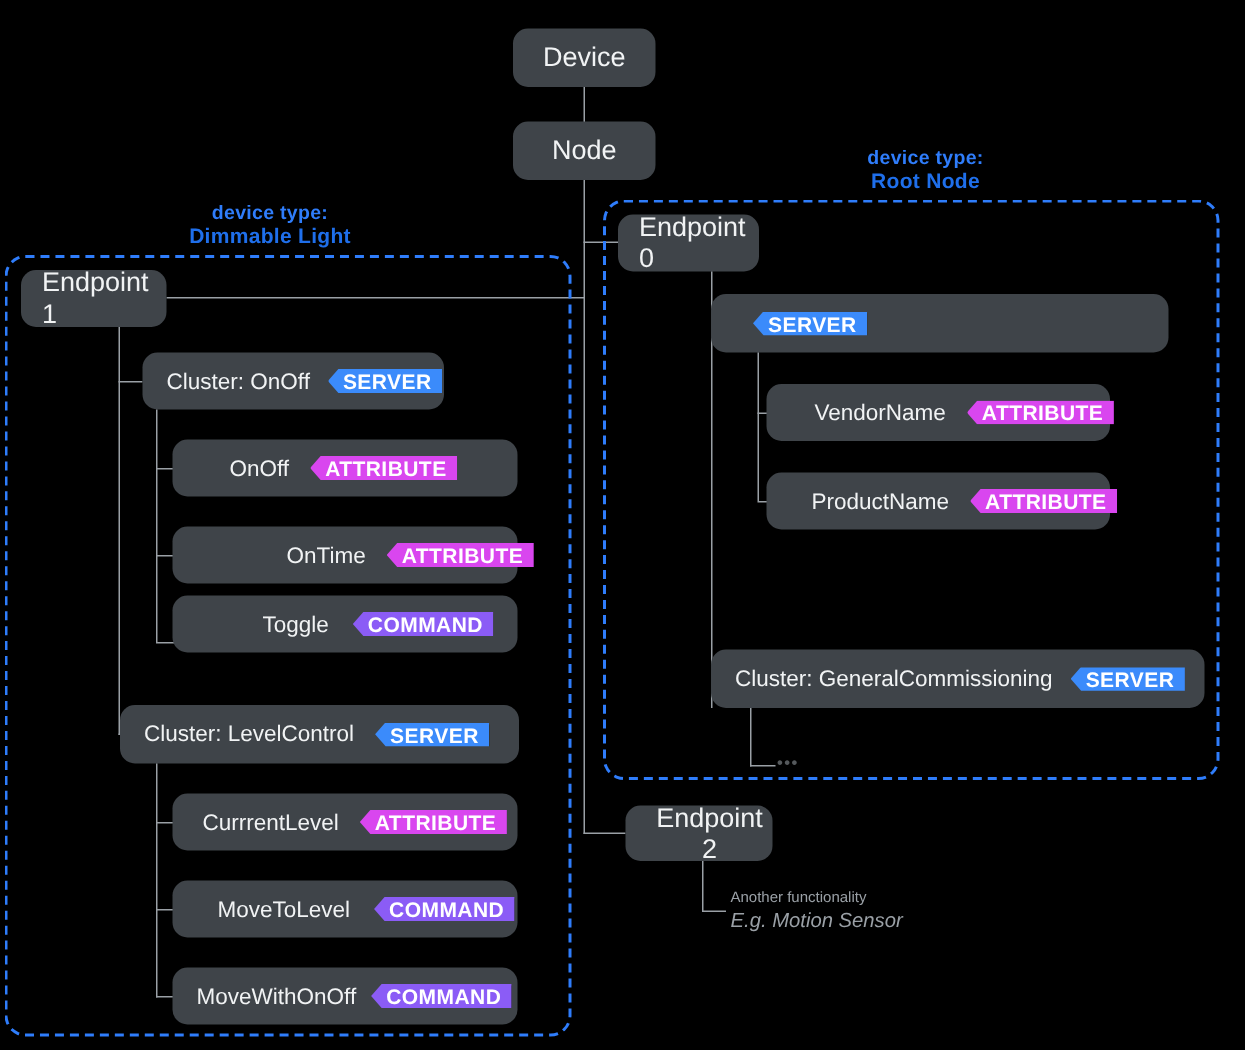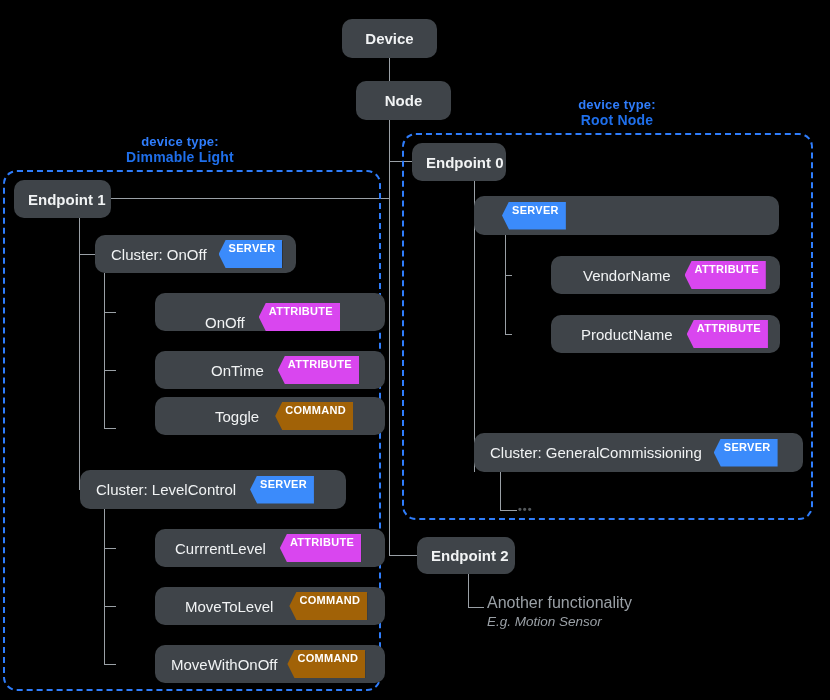--- a/index.html
+++ b/index.html
@@ -19,42 +19,42 @@
   .dtlabel{position:absolute;text-align:center;line-height:1.18;
            letter-spacing:.2px;white-space:nowrap;}
   .dtlabel .k{display:block;font-size:13px;font-weight:700;color:#2f7dfb;}
   .dtlabel .v{display:block;font-size:14px;font-weight:700;color:#1f6feb;}
 
   
   .box{position:absolute;background:#3f4449;border-radius:10px;
        box-sizing:border-box;display:flex;align-items:center;
        color:#f1f3f4;}
   .box.lbl{justify-content:flex-start;padding-left:14px;
-           font-size:15px;font-weight:700;}
+           font-size:18px;font-weight:400;}
   .box.cluster{justify-content:flex-start;padding-left:16px;
                font-size:15px;font-weight:500;}
-  .box.leaf{justify-content:flex-start;font-size:15px;font-weight:500;margin-left:40px;}
+  .box.leaf{justify-content:flex-start;font-size:15px;font-weight:500;}
   .leaf .leaf-name{flex:0 0 auto;}
 
   
-  .tag{display:inline-block;font-size:11px;font-weight:700;
-       letter-spacing:.3px;color:#ffffff;line-height:16px;height:28px;
+  .tag{display:inline-block;font-size:14px;font-weight:700;
+       letter-spacing:.3px;color:#ffffff;line-height:16px;height:16px;
        padding:0 7px 0 10px;white-space:nowrap;
        clip-path:polygon(7px 0,100% 0,100% 100%,7px 100%,0 50%);
        -webkit-clip-path:polygon(7px 0,100% 0,100% 100%,7px 100%,0 50%);
        filter:drop-shadow(1.5px 1.5px 0 rgba(0,0,0,.55));}
   .tag.server{background:#3b8bfb;}
   .tag.attribute{background:#d946ef;}
-  .tag.command{background:#a16207;}
+  .tag.command{background:#8b5cf6;}
 
   .ellipsis{position:absolute;color:#55595c;font-size:11px;
             letter-spacing:1px;font-weight:700;}
 
   .note{position:absolute;line-height:1.32;white-space:nowrap;}
-  .note .n1{display:block;font-size:16px;color:#9aa0a6;}
+  .note .n1{display:block;font-size:10px;color:#9aa0a6;}
   .note .n2{display:block;font-size:13.5px;color:#9aa0a6;font-style:italic;}
 </style>
 </head>
 <body>
 
 <div id="stage">
 
   <div class="ln v" style="left:389px;top:57px;height:25px;"></div>
   <div class="ln v" style="left:389px;top:119px;height:437px;"></div>
   <div class="ln h" style="left:389px;top:161px;width:24px;"></div>
@@ -69,21 +69,21 @@
     <span class="v">Dimmable Light</span>
   </div>
   <div class="dtlabel" style="left:527px;top:97px;width:180px;">
     <span class="k">device type:</span>
     <span class="v">Root Node</span>
   </div>
 
   <div class="box lbl" style="left:342px;top:19px;width:95px;height:39px;justify-content:center;padding-left:0;">
     <span>Device</span>
   </div>
-  <div class="box lbl" style="left:342px;top:81px;width:95px;height:39px;justify-content:center;padding-left:0;margin-left:14px;">
+  <div class="box lbl" style="left:342px;top:81px;width:95px;height:39px;justify-content:center;padding-left:0;">
     <span>Node</span>
   </div>
 
   <div class="box lbl" style="left:412px;top:143px;width:94px;height:38px;">
     <span>Endpoint 0</span>
   </div>
 
   <div class="ln v" style="left:474px;top:181px;height:291px;"></div>
   <div class="ln h" style="left:474px;top:215px;width:14px;"></div>
   <div class="ln h" style="left:474px;top:452px;width:10px;"></div>
@@ -124,25 +124,25 @@
   <div class="box cluster" style="left:95px;top:235px;width:201px;height:38px;">
     <span>Cluster: OnOff</span>
     <span class="tag server" style="margin-left:12px;">SERVER</span>
   </div>
 
   <div class="ln v" style="left:104px;top:273px;height:155px;"></div>
   <div class="ln h" style="left:104px;top:312px;width:12px;"></div>
   <div class="ln h" style="left:104px;top:370px;width:12px;"></div>
   <div class="ln h" style="left:104px;top:428px;width:12px;"></div>
 
-  <div class="box leaf" style="left:115px;top:293px;width:230px;height:38px;padding-left:50px;align-items:flex-end;">
+  <div class="box leaf" style="left:115px;top:293px;width:230px;height:38px;padding-left:38px;">
     <span class="leaf-name">OnOff</span>
     <span class="tag attribute" style="margin-left:14px;">ATTRIBUTE</span>
   </div>
-  <div class="box leaf" style="left:115px;top:351px;width:230px;height:38px;padding-left:56px;">
+  <div class="box leaf" style="left:115px;top:351px;width:230px;height:38px;padding-left:76px;">
     <span class="leaf-name">OnTime</span>
     <span class="tag attribute" style="margin-left:14px;">ATTRIBUTE</span>
   </div>
   <div class="box leaf" style="left:115px;top:397px;width:230px;height:38px;padding-left:60px;">
     <span class="leaf-name">Toggle</span>
     <span class="tag command" style="margin-left:16px;">COMMAND</span>
   </div>
 
   <div class="box cluster" style="left:80px;top:470px;width:266px;height:39px;">
     <span>Cluster: LevelControl</span>

